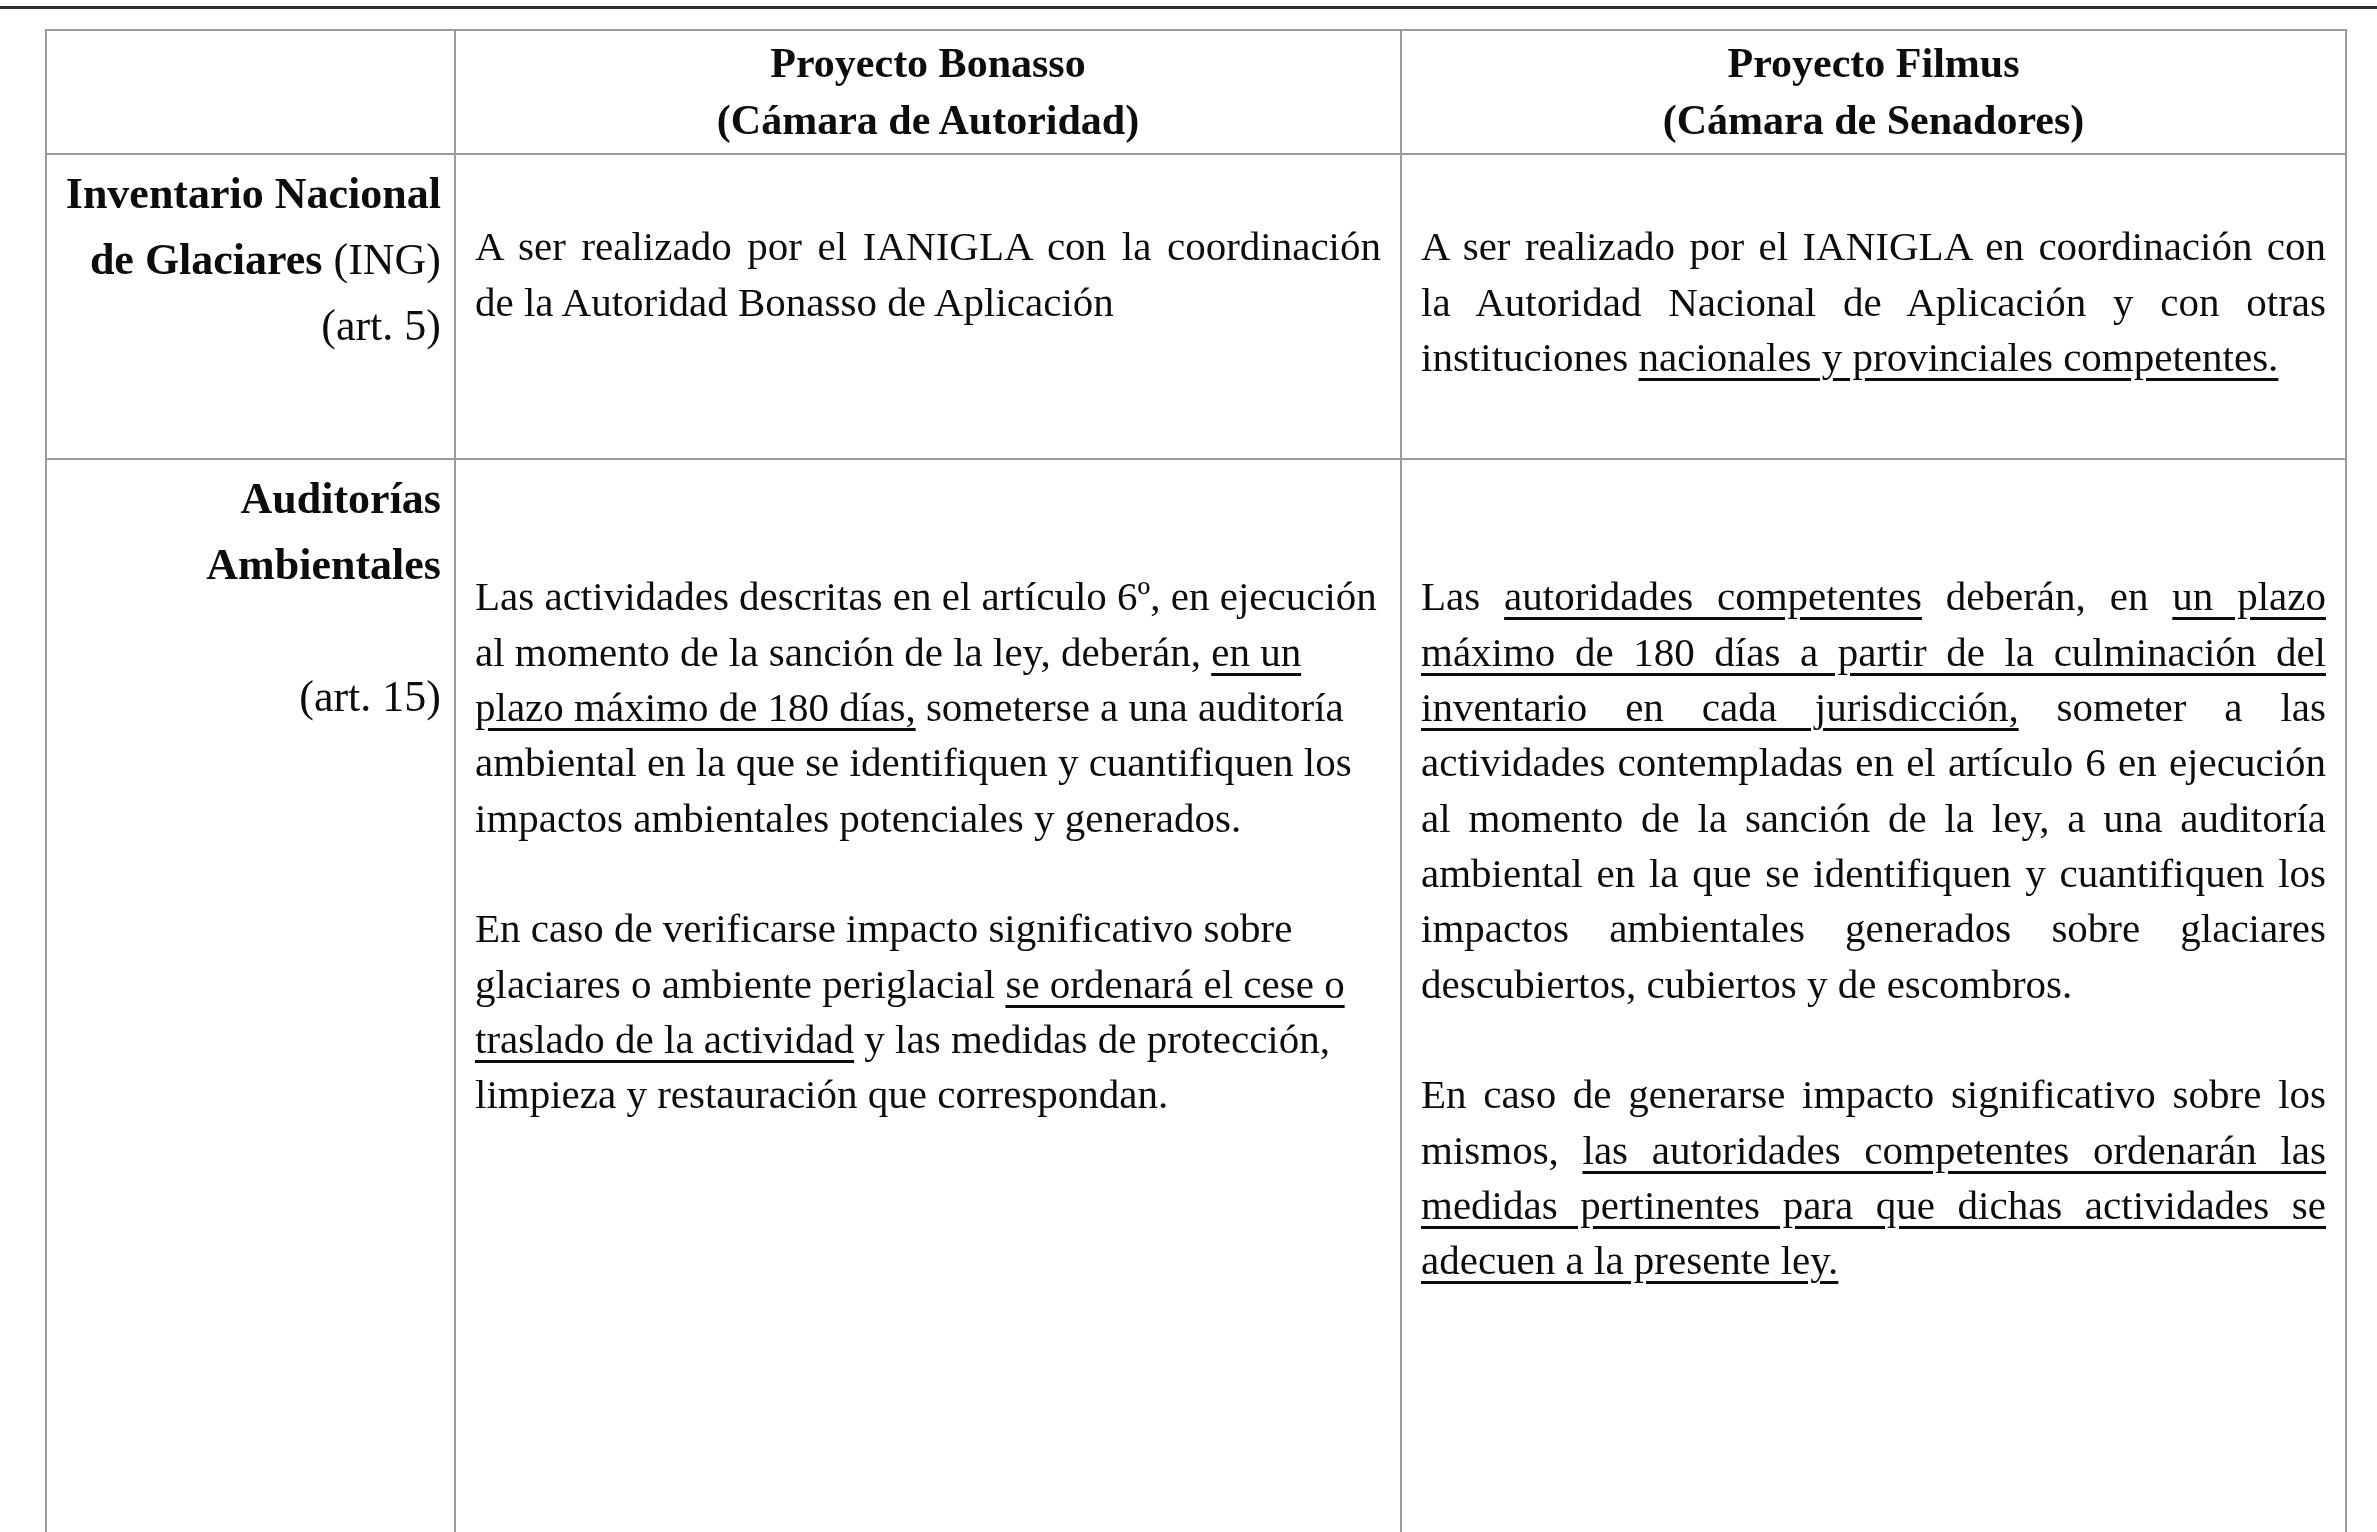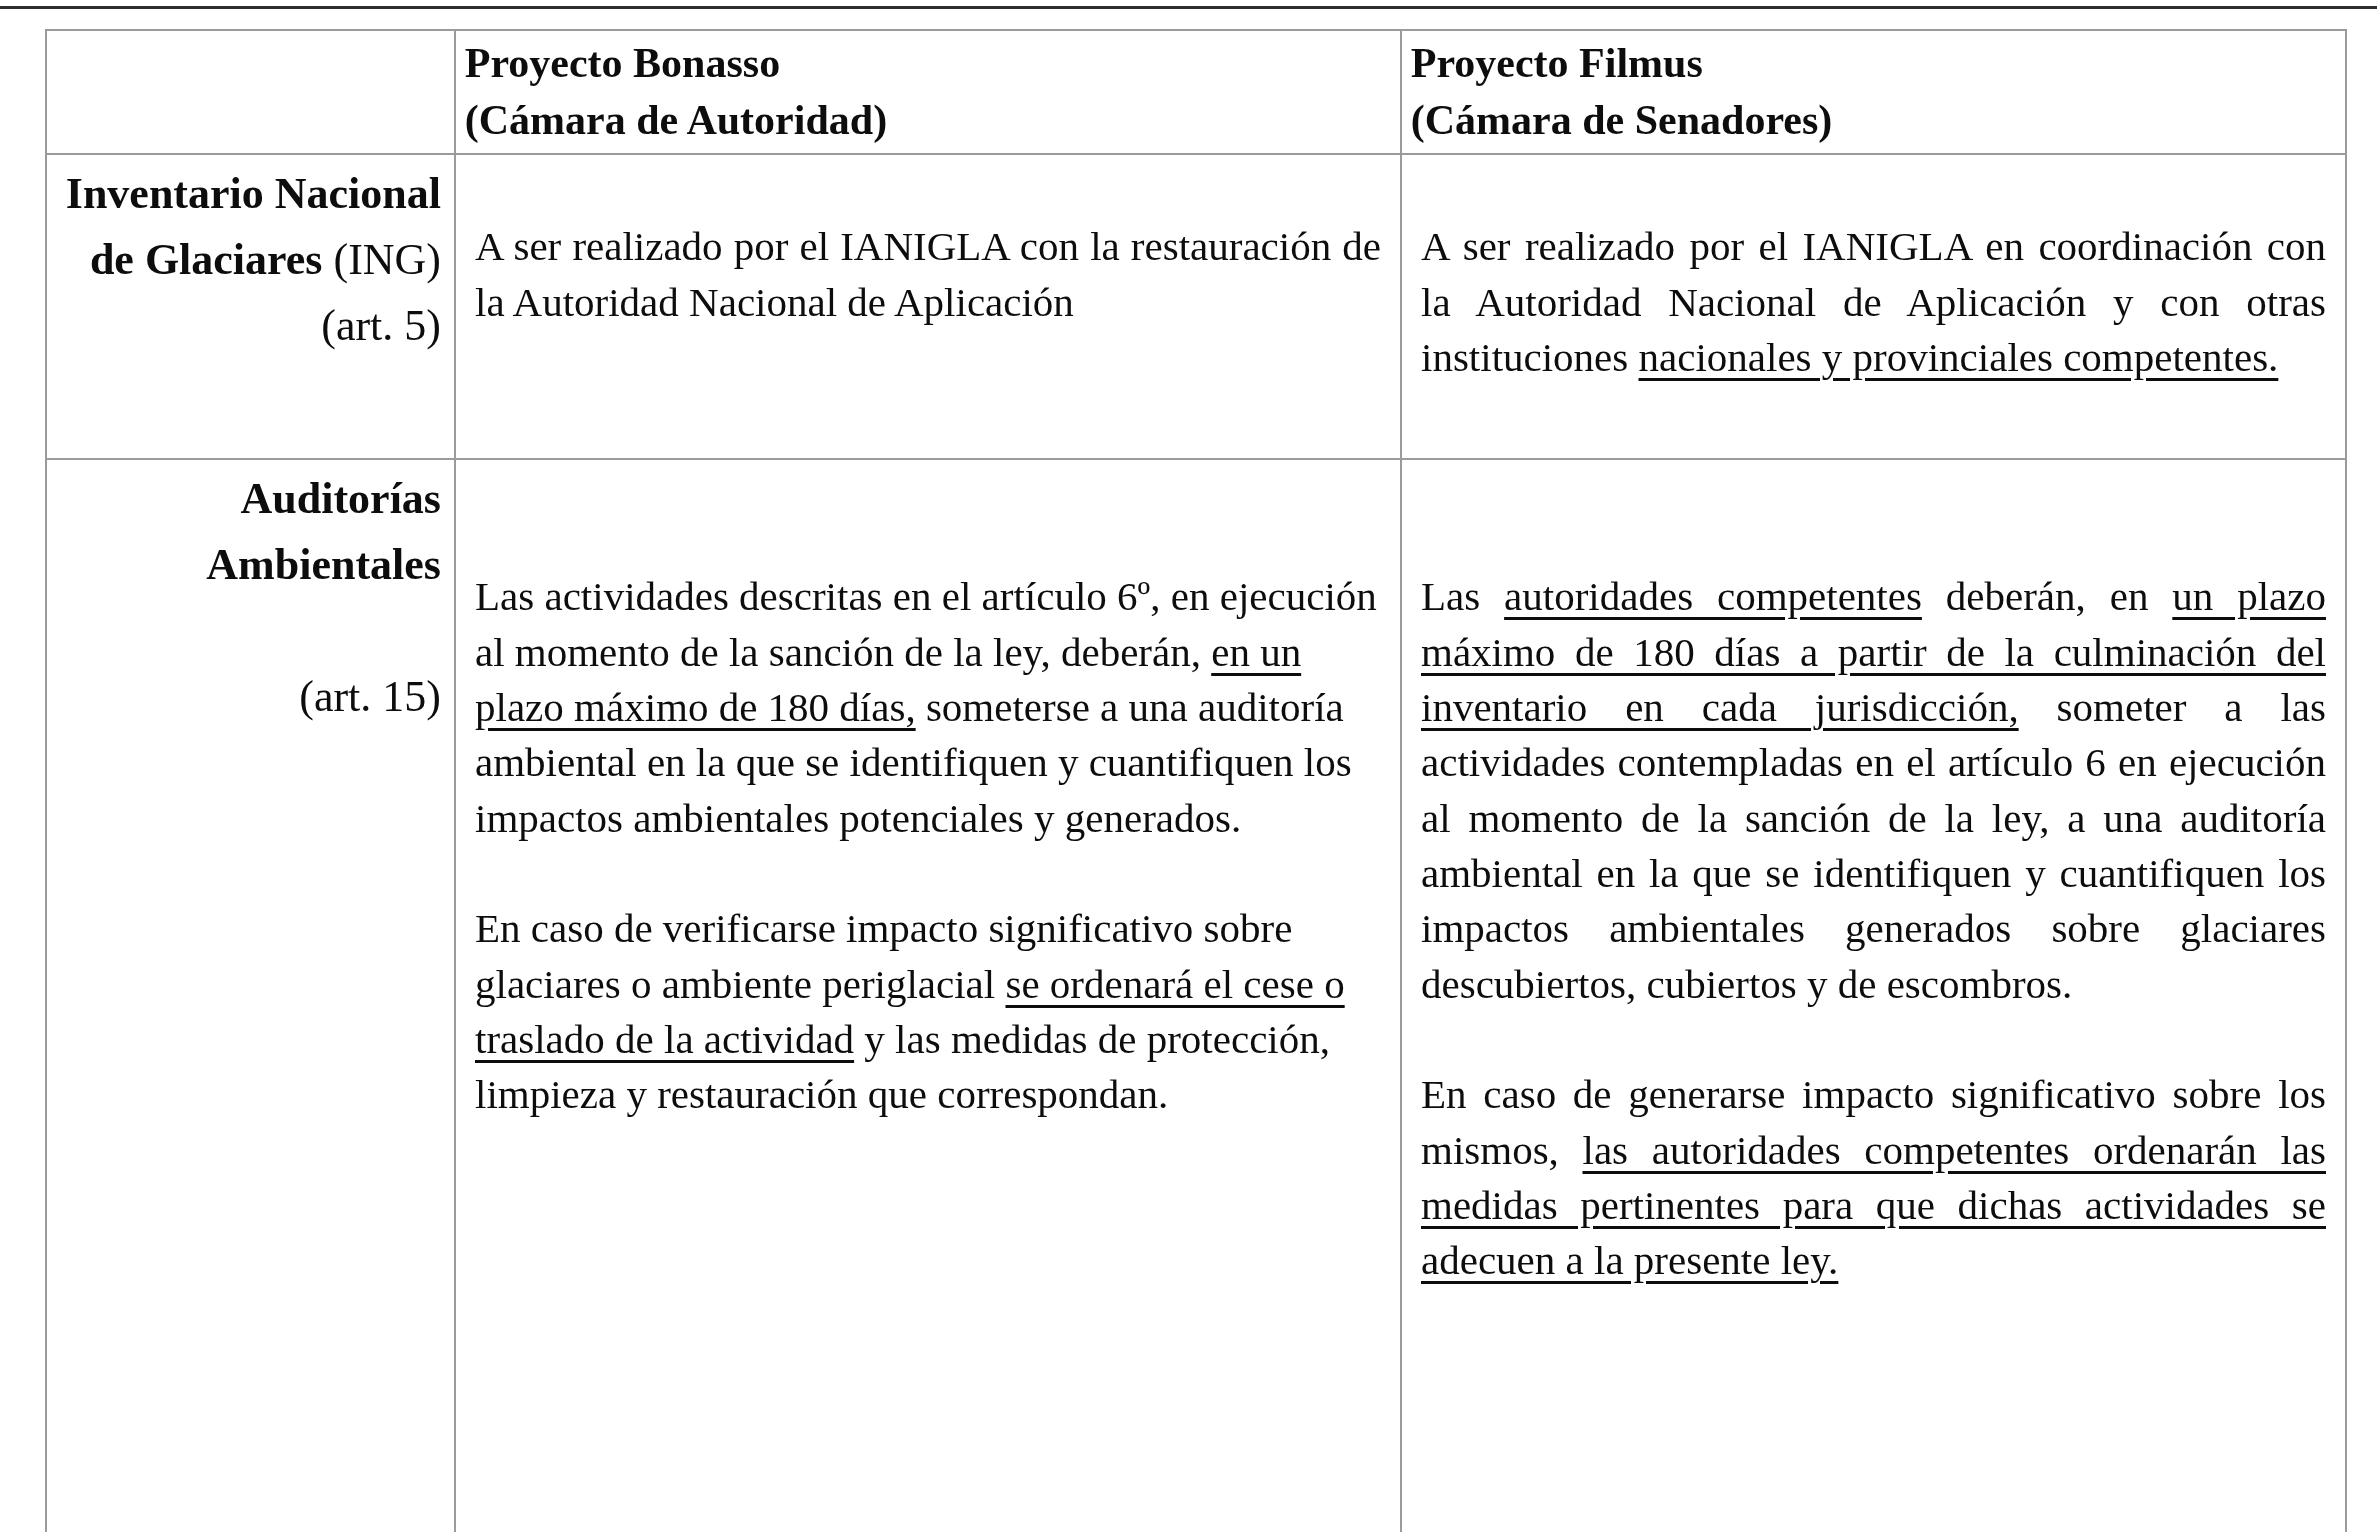--- a/index.html
+++ b/index.html
@@ -33,20 +33,21 @@
     box-sizing:border-box;
   }
   col.c1{width:409px;}
   col.c2{width:946px;}
   col.c3{width:945px;}
   tr.hdr{height:124px;}
   tr.r1{height:305px;}
   tr.r2{height:1357px;}
   tr.hdr td{
     vertical-align:middle;
+    text-align:center;
     font-weight:bold;
     font-size:42px;
     line-height:1.35;
     padding:4.4px 8.8px;
   }
   td.lbl{
     vertical-align:middle;
     text-align:right;
     font-size:44px;
     line-height:1.5;
@@ -83,21 +84,21 @@
       <col class="c3">
   </colgroup>
   <tbody>
     <tr class="hdr">
       <td></td>
       <td><span>Proyecto Bonasso</span><br><span>(Cámara de Autoridad)</span></td>
       <td><span>Proyecto Filmus</span><br><span>(Cámara de Senadores)</span></td>
     </tr>
     <tr class="r1">
       <td class="lbl"><span class="b">Inventario Nacional de Glaciares</span><span> (ING)</span><br><span>(art. 5)</span></td>
-      <td class="body just padtop1"><span>A ser realizado por el IANIGLA con la restauración de la Autoridad Nacional de Aplicación</span></td>
+      <td class="body just padtop1"><span>A ser realizado por el IANIGLA con la coordinación de la Autoridad Bonasso de Aplicación</span></td>
       <td class="body just padtop1"><span>A ser realizado por el IANIGLA en coordinación con la Autoridad Nacional de Aplicación y con otras instituciones </span><span class="u">nacionales y provinciales competentes.</span></td>
     </tr>
     <tr class="r2">
       <td class="lbl"><span class="b">Auditorías Ambientales</span><br><br><span>(art. 15)</span></td>
       <td class="body left padtop2"><span>Las actividades descritas en el artículo 6º, en ejecución al momento de la sanción de la ley, deberán, </span><span class="u">en un plazo máximo de 180 días,</span><span> someterse a una auditoría ambiental en la que se identifiquen y cuantifiquen los impactos ambientales potenciales y generados.</span><br><br><span>En caso de verificarse impacto significativo sobre glaciares o ambiente periglacial </span><span class="u">se ordenará el cese o traslado de la actividad</span><span> y las medidas de protección, limpieza y restauración que correspondan.</span></td>
       <td class="body just padtop2"><span>Las </span><span class="u">autoridades competentes</span><span> deberán, en </span><span class="u">un plazo máximo de 180 días a partir de la culminación del inventario en cada jurisdicción,</span><span> someter a las actividades contempladas en el artículo 6 en ejecución al momento de la sanción de la ley, a una auditoría ambiental en la que se identifiquen y cuantifiquen los impactos ambientales generados sobre glaciares descubiertos, cubiertos y de escombros.</span><br><br><span>En caso de generarse impacto significativo sobre los mismos, </span><span class="u">las autoridades competentes ordenarán las medidas pertinentes para que dichas actividades se adecuen a la presente ley.</span></td>
     </tr>
   </tbody>
 </table>
 

